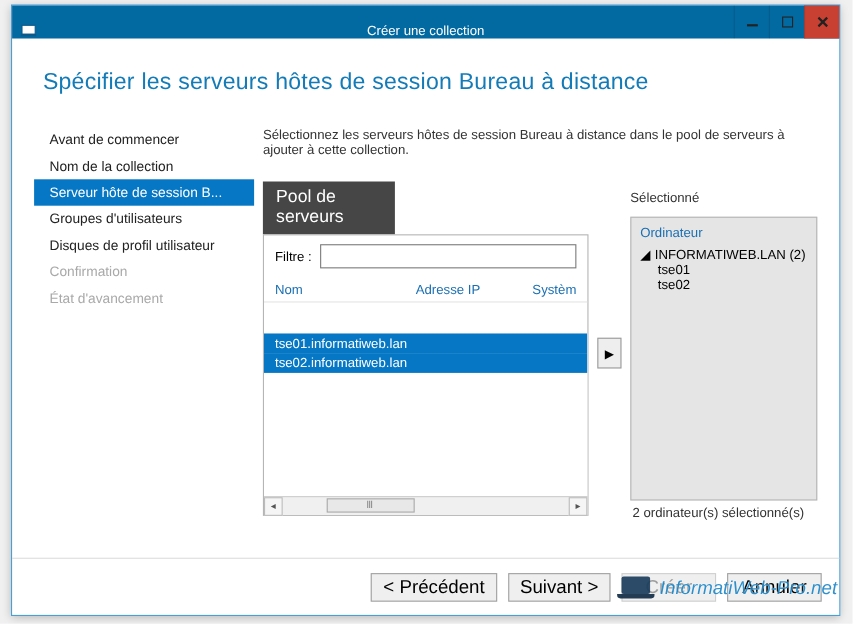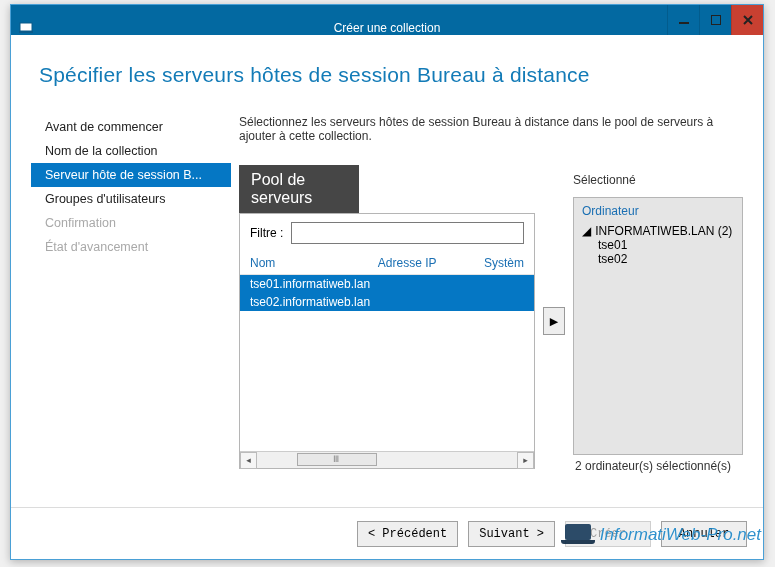--- a/index.html
+++ b/index.html
@@ -21,38 +21,38 @@
   .main { flex: 1; display: flex; flex-direction: column; padding-left: 8px; }
   .instr { font-size: 12px; color: #333; margin-bottom: 22px; margin-right: 4px; }
   .cols { display: flex; flex: 1; gap: 8px; align-items: flex-start; }
   .poolcol { width: 296px; display: flex; flex-direction: column; }
   .tab-hdr { background: #464646; color: #fff; font-size: 16px; padding: 6px 12px; width: 120px; }
   .poolbox { border: 1px solid #b5b5b5; height: 256px; display: flex; flex-direction: column; }
   .filterrow { display: flex; align-items: center; padding: 8px 10px; gap: 8px; font-size: 12px; }
   .filterrow input { flex: 1; border: 1px solid #7a7a7a; height: 22px; padding: 0 4px; font-size: 12px; }
   .colhdr { display: flex; font-size: 12px; color: #1a6fb3; padding: 4px 10px; border-bottom: 1px solid #e4e4e4; }
   .colhdr .c1 { flex: 1.4; } .colhdr .c2 { flex: 1; } .colhdr .c3 { flex: .6; text-align: right; }
-  .rows { flex: 1; background: #fff; font-size: 12px; overflow: hidden; }
+  .rows { flex: 1; background: #fff; font-size: 12px; overflow: hidden; margin-top: 28px; }
   .row { padding: 2px 10px; color: #fff; background: #0577c4; white-space: nowrap; }
   .scrollbar { height: 17px; border-top: 1px solid #ccc; background: #f0f0f0; display: flex; align-items: center; }
   .sb-btn { width: 17px; height: 17px; border: 1px solid #bbb; background: #f5f5f5; display: flex; align-items: center; justify-content: center; font-size: 9px; color: #555; }
   .sb-track { flex: 1; height: 17px; position: relative; }
   .sb-thumb { position: absolute; left: 40px; top: 1px; width: 80px; height: 13px; border: 1px solid #aaa; background: #e8e8e8; display:flex; align-items:center; justify-content:center; color:#888; font-size:9px; letter-spacing:2px;}
   .status { font-size: 12px; color: #333; padding: 4px 2px; }
   .arrowcol { display: flex; flex-direction: column; justify-content: center; height: 256px; margin-top: 28px; }
   .arrowbtn { width: 22px; height: 28px; border: 1px solid #999; background: #eee; display: flex; align-items: center; justify-content: center; font-size: 11px; }
   .selcol { flex: 1; display: flex; flex-direction: column; }
   .selhdr { font-size: 12px; color: #333; margin-bottom: 10px; margin-top: 8px; }
   .selbox { border: 1px solid #b5b5b5; height: 258px; font-size: 12px; padding: 4px 0 0 4px; background: #e5e5e5; }
   .selcolhdr { color: #1a6fb3; padding: 2px 4px 6px 4px; }
   .tree-root { padding-left: 4px; }
   .tree-node { display: flex; align-items: center; gap: 4px; }
   .tree-leaf { padding-left: 16px; }
   .footer { height: 52px; border-top: 1px solid #dcdcdc; display: flex; align-items: center; justify-content: flex-end; gap: 10px; padding: 0 16px; }
-  .btn { min-width: 86px; height: 25px; border: 1px solid #a0a0a0; background: #efefef; font-size: 12px; display: flex; align-items: center; justify-content: center; padding: 12px 10px; gap: 4px; font-family: Liberation Mono, monospace; }
+  .btn { min-width: 86px; height: 25px; border: 1px solid #a0a0a0; background: #efefef; font-size: 17px; display: flex; align-items: center; justify-content: center; padding: 12px 10px; gap: 4px; }
   .btn.dis { color: #9c9c9c; border-color: #cfcfcf; }
   .watermark { position: absolute; right: 14px; bottom: 22px; color: #1a86c8; font-style: italic; font-size: 17px; pointer-events: none; opacity: .9; font-family: "Segoe Script","Comic Sans MS",cursive; text-shadow: 0 0 1px #fff; }
   .watermark .laptop { display:inline-block; width:26px; height:16px; background:#173a5a; border-radius:2px; position:relative; margin-right:4px;}
   .watermark .laptop:after{content:"";position:absolute;bottom:-4px;left:-4px;width:34px;height:4px;background:#0d2944;border-radius:0 0 3px 3px;}
 </style>
 </head>
 <body>
 
 <div class="window">
   <div class="titlebar">
@@ -83,20 +83,21 @@
   </div>
 
   <div class="content">
     <h1>Spécifier les serveurs hôtes de session Bureau à distance</h1>
     <div class="body">
       <div class="nav">
         <div class="nav-item">Avant de commencer</div>
         <div class="nav-item">Nom de la collection</div>
         <div class="nav-item active">Serveur hôte de session B...</div>
         <div class="nav-item">Groupes d'utilisateurs</div>
+        <div class="nav-item">Disques de profil utilisateur</div>
         <div class="nav-item dis">Confirmation</div>
         <div class="nav-item dis">État d'avancement</div>
       </div>
 
       <div class="main">
         <div class="instr">Sélectionnez les serveurs hôtes de session Bureau à distance dans le pool de serveurs à ajouter à cette collection.</div>
         <div class="cols">
           <div class="poolcol">
             <div class="tab-hdr">Pool de serveurs</div>
             <div class="poolbox">

